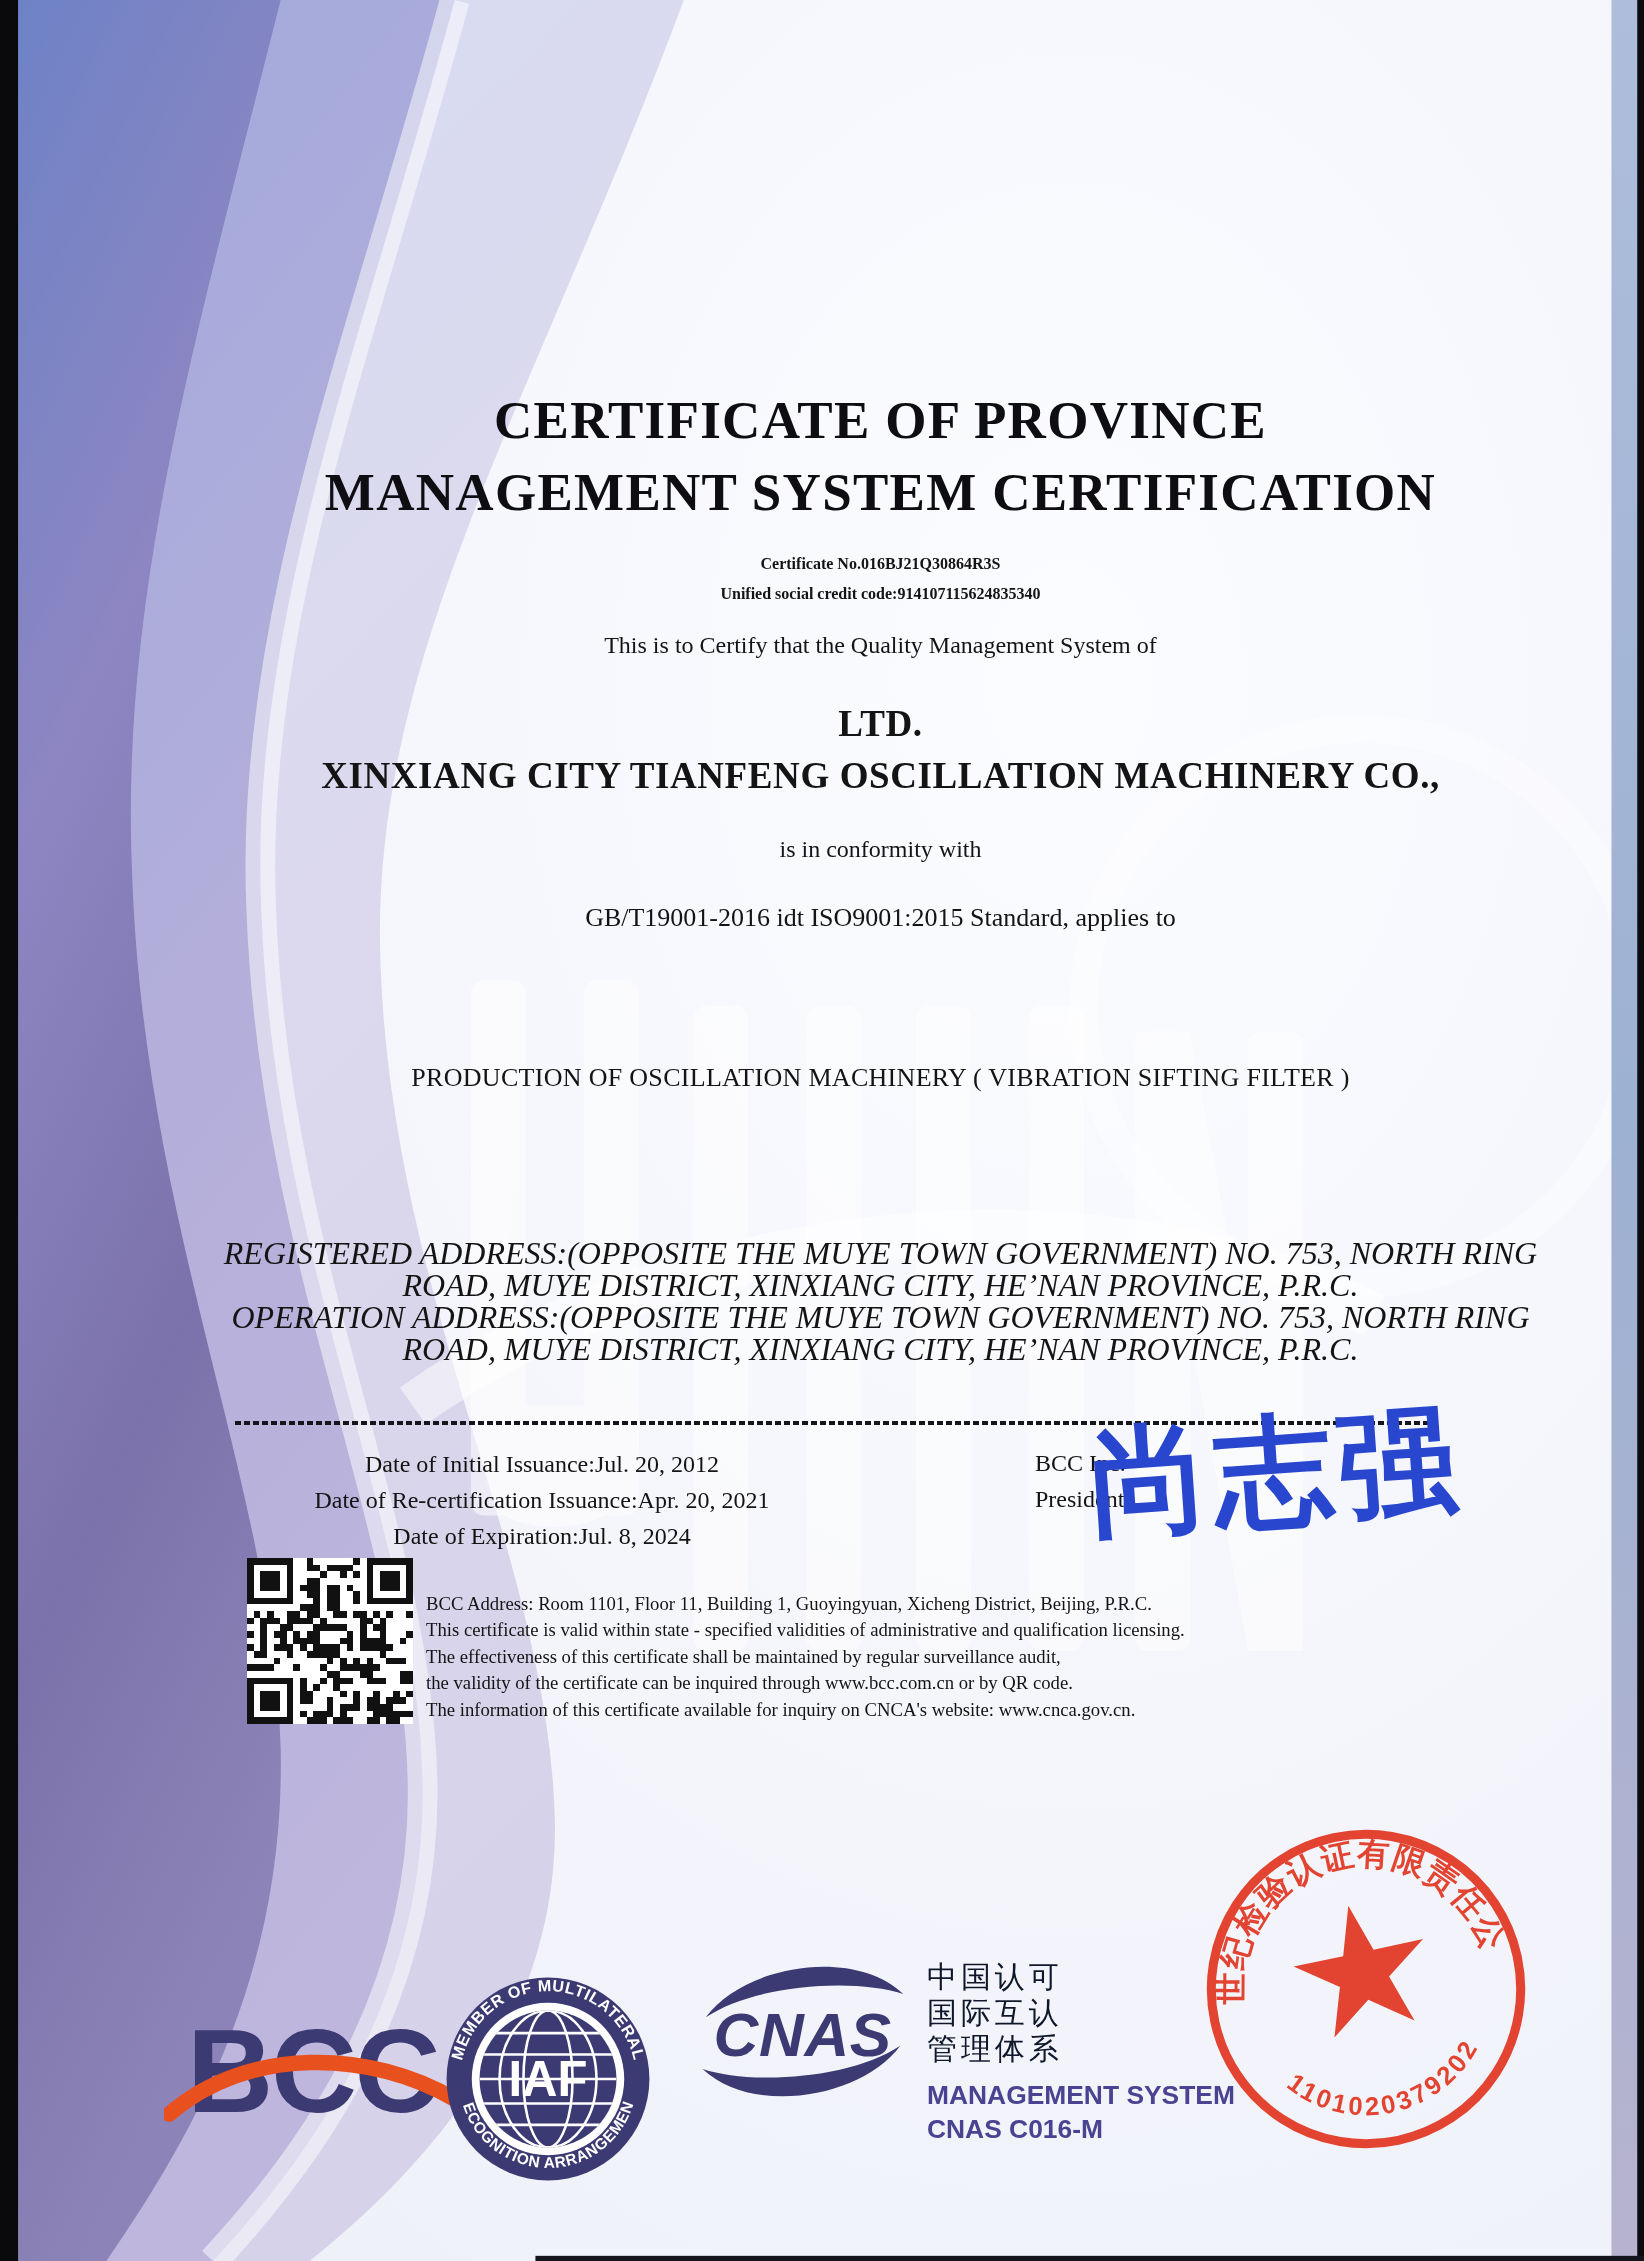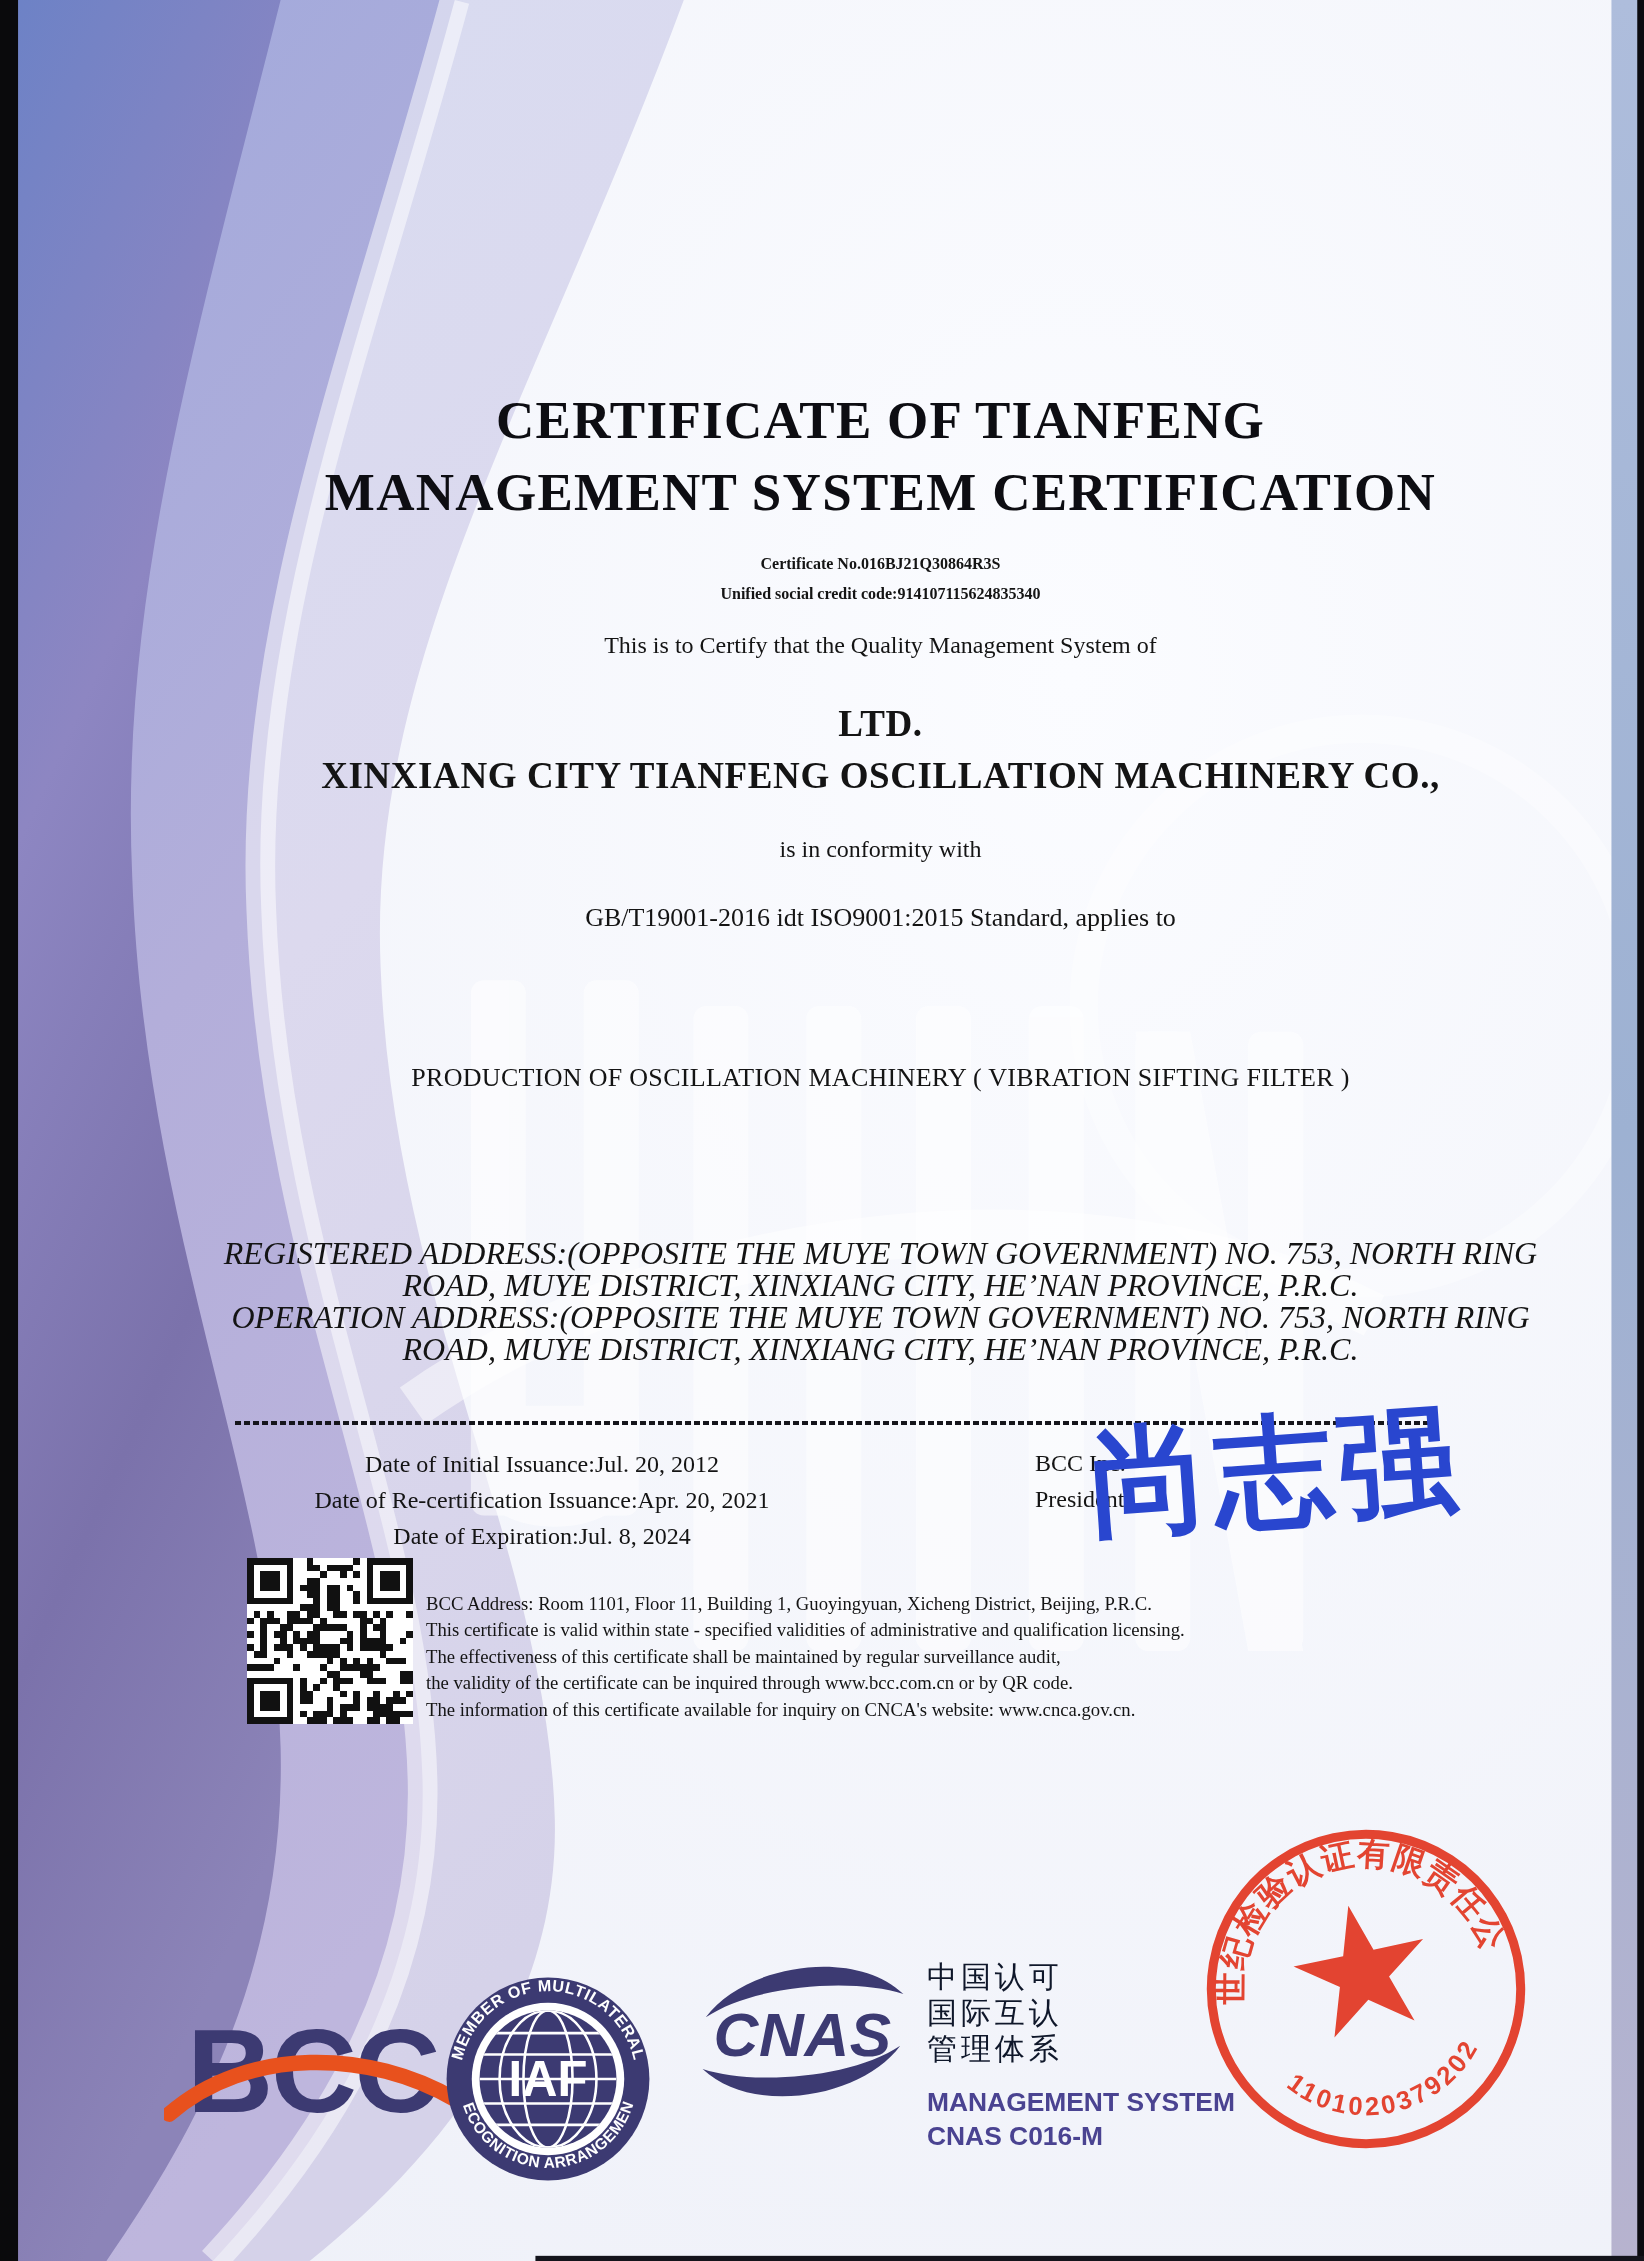--- a/index.html
+++ b/index.html
@@ -91,21 +91,21 @@
     <path d="M640,2180 C1050,1890 1700,1820 2130,2040" stroke="rgba(255,255,255,0.5)" stroke-width="70" fill="none"></path>
     <circle cx="2110" cy="1560" r="430" stroke="rgba(255,255,255,0.35)" stroke-width="44" fill="none"></circle>
 
     <rect x="2498" y="0" width="42" height="3506" fill="url(#gEdge)"></rect>
     <rect x="2538" y="0" width="12" height="3506" fill="#0b0b10"></rect>
     <rect x="0" y="0" width="28" height="3506" fill="#0a0a0c"></rect>
     <rect x="830" y="3498" width="1720" height="8" fill="#14141c"></rect>
   </svg>
 
   <div class="abs ctr title" style="top:384px;">
-    <div>CERTIFICATE OF TIANFENG</div>
+    <div>CERTIFICATE OF PROVINCE</div>
     <div>MANAGEMENT SYSTEM CERTIFICATION</div>
   </div>
   <div class="abs ctr certno" style="top:548px;">Certificate No.016BJ21Q30864R3S</div>
   <div class="abs ctr certno" style="top:578px;">Unified social credit code:914107115624835340</div>
 
   <div class="abs ctr plain38" style="top:632px;">This is to Certify that the Quality Management System of</div>
   <div class="abs ctr company" style="top:698px;">
     <div>LTD.</div>
     <div>XINXIANG CITY TIANFENG OSCILLATION MACHINERY CO.,</div>
   </div>
@@ -388,21 +388,21 @@
   <svg class="abs" style="left:698px;top:1954px;" width="210" height="155" viewBox="0 0 325 240">
     <path d="M12,98 C70,18 240,-12 318,62 C240,36 86,48 12,98 Z" fill="#3c3a72"></path>
     <path d="M313,142 C255,222 85,252 7,178 C85,204 239,192 313,142 Z" fill="#3c3a72"></path>
     <text x="162" y="158" text-anchor="middle" font-size="96" font-weight="bold" font-style="italic" fill="#3c3a72" letter-spacing="1">CNAS</text>
   </svg>
 
   <div class="abs" style="left:927px;top:1959px;">
     <div class="cnline">中国认可</div>
     <div class="cnline">国际互认</div>
     <div class="cnline">管理体系</div>
-    <div class="enbold" style="margin-top:18px;">MANAGEMENT SYSTEM</div>
+    <div class="enbold" style="margin-top:11px;">MANAGEMENT SYSTEM</div>
     <div class="enbold">CNAS C016-M</div>
   </div>
 
   <svg class="abs stampwrap" viewBox="0 0 512 512">
     <defs>
       <path id="stampTop" d="M64.7,239.3 A192,192 0 0 1 447.3,239.3" fill="none"></path>
       <path id="stampBot" d="M78.4,338.8 A196,196 0 0 0 433.6,338.8" fill="none"></path>
     </defs>
     <circle cx="256" cy="256" r="240" fill="none" stroke="#e23722" stroke-width="14"></circle>
     <g transform="translate(256,232) scale(1.08)" fill="#e23722">

